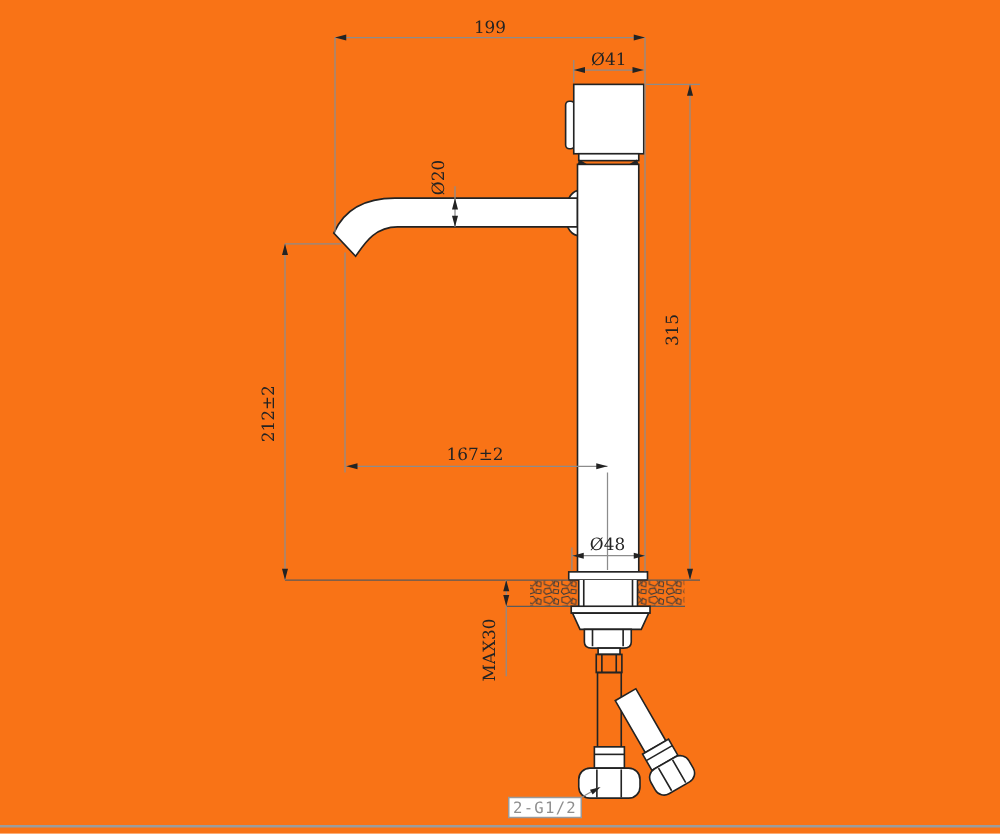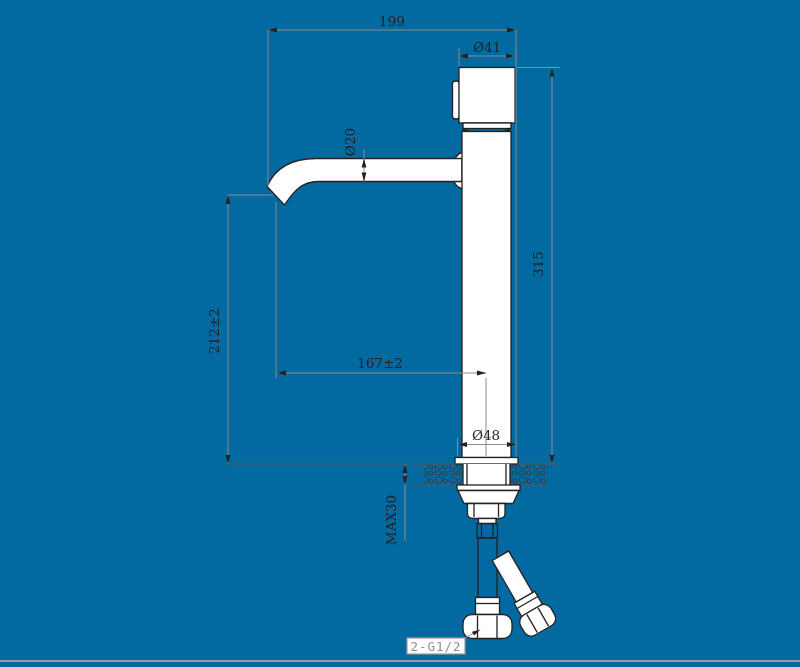--- a/index.html
+++ b/index.html
@@ -1,16 +1,16 @@
 <!DOCTYPE html>
 <html><head>
 <meta charset="utf-8">
 <style>
   html,body{margin:0;padding:0;background:#ffffff;}
-  .stage{position:relative;width:800px;height:667px;background:#0369a1;overflow:hidden;}
+  .stage{position:relative;width:800px;height:667px;background:#f97316;overflow:hidden;}
   svg{display:block;}
   svg text{font-family:"DejaVu Serif", serif;fill:#232323;font-size:13.5px;}
   svg text.callout-text{font-family:"DejaVu Sans Mono", monospace;fill:#8f8f8f;font-size:12.5px;letter-spacing:1px;}
   .obj{stroke:#232323;stroke-width:1.3;fill:none;}
   .objf{stroke:#232323;stroke-width:1.3;fill:#ffffff;}
   .dim{stroke:#8c8c8c;stroke-width:1;fill:none;}
   .thinobj{stroke:#5a5a5a;stroke-width:1;fill:none;}
   .arr{fill:#232323;stroke:none;}
   .callout-box{stroke:#9a9a9a;stroke-width:1.2;fill:#ffffff;}
 </style>

